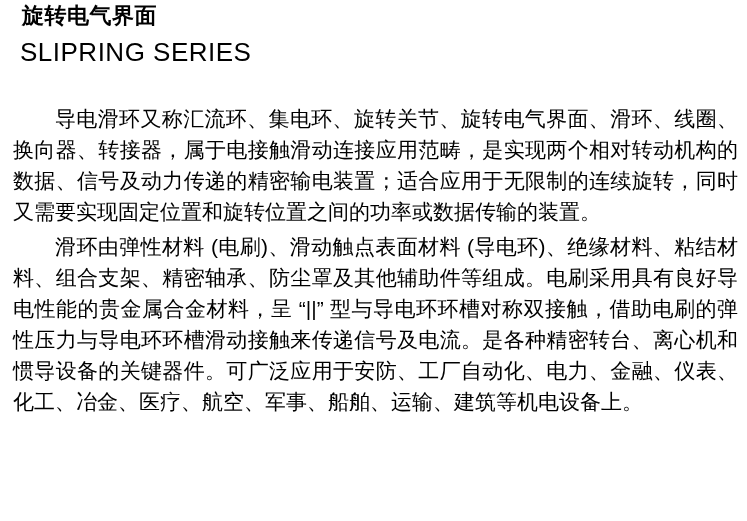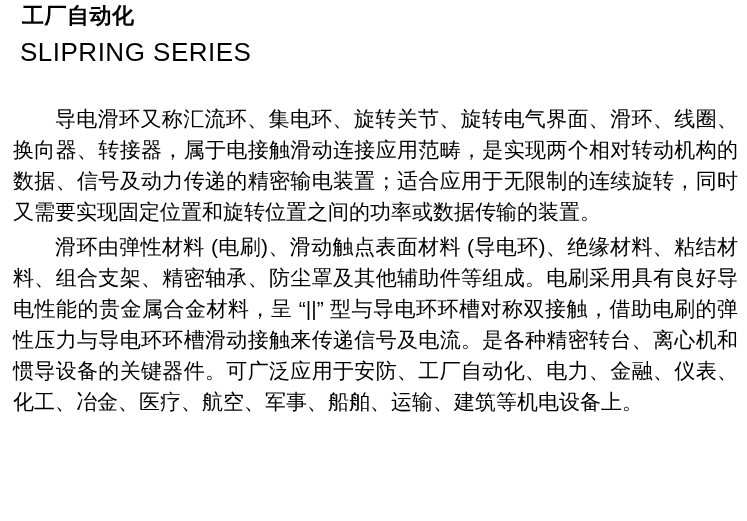--- a/index.html
+++ b/index.html
@@ -46,19 +46,19 @@
     text-indent: 2em;
   }
   .doc-body p + p {
     margin-top: 4px;
   }
 </style>
 </head>
 <body>
 
 <div class="page">
-  <h1 class="title-zh">工厂自动化</h1>
+  <h1 class="title-zh">旋转电气界面</h1>
   <h2 class="title-en">SLIPRING SERIES</h2>
   <div class="doc-body">
     <p>导电滑环又称汇流环、集电环、旋转关节、旋转电气界面、滑环、线圈、换向器、转接器，属于电接触滑动连接应用范畴，是实现两个相对转动机构的数据、信号及动力传递的精密输电装置；适合应用于无限制的连续旋转，同时又需要实现固定位置和旋转位置之间的功率或数据传输的装置。</p>
     <p>滑环由弹性材料 (电刷)、滑动触点表面材料 (导电环)、绝缘材料、粘结材料、组合支架、精密轴承、防尘罩及其他辅助件等组成。电刷采用具有良好导电性能的贵金属合金材料，呈 “||” 型与导电环环槽对称双接触，借助电刷的弹性压力与导电环环槽滑动接触来传递信号及电流。是各种精密转台、离心机和惯导设备的关键器件。可广泛应用于安防、工厂自动化、电力、金融、仪表、化工、冶金、医疗、航空、军事、船舶、运输、建筑等机电设备上。</p>
   </div>
 </div>
 
 </body></html>

